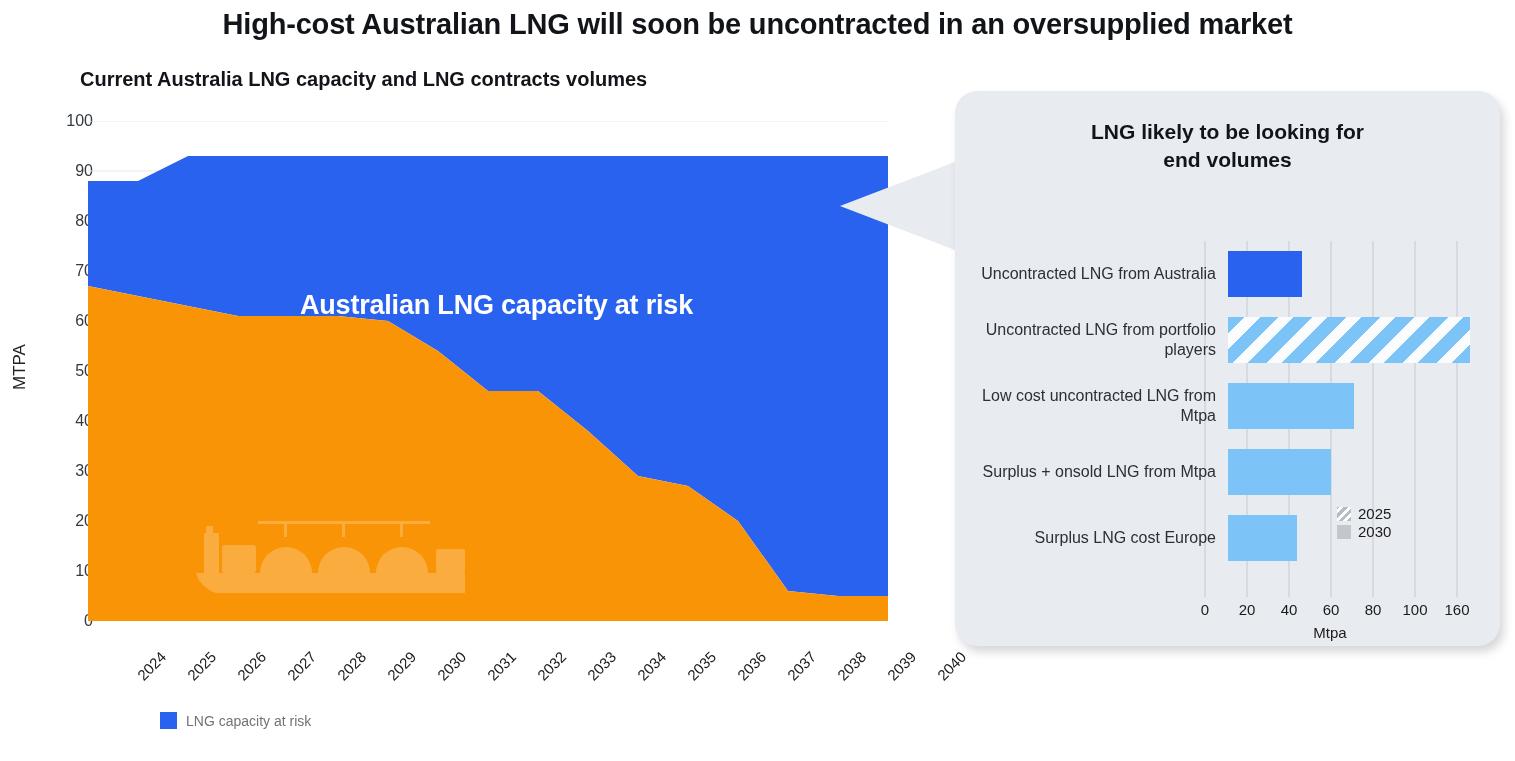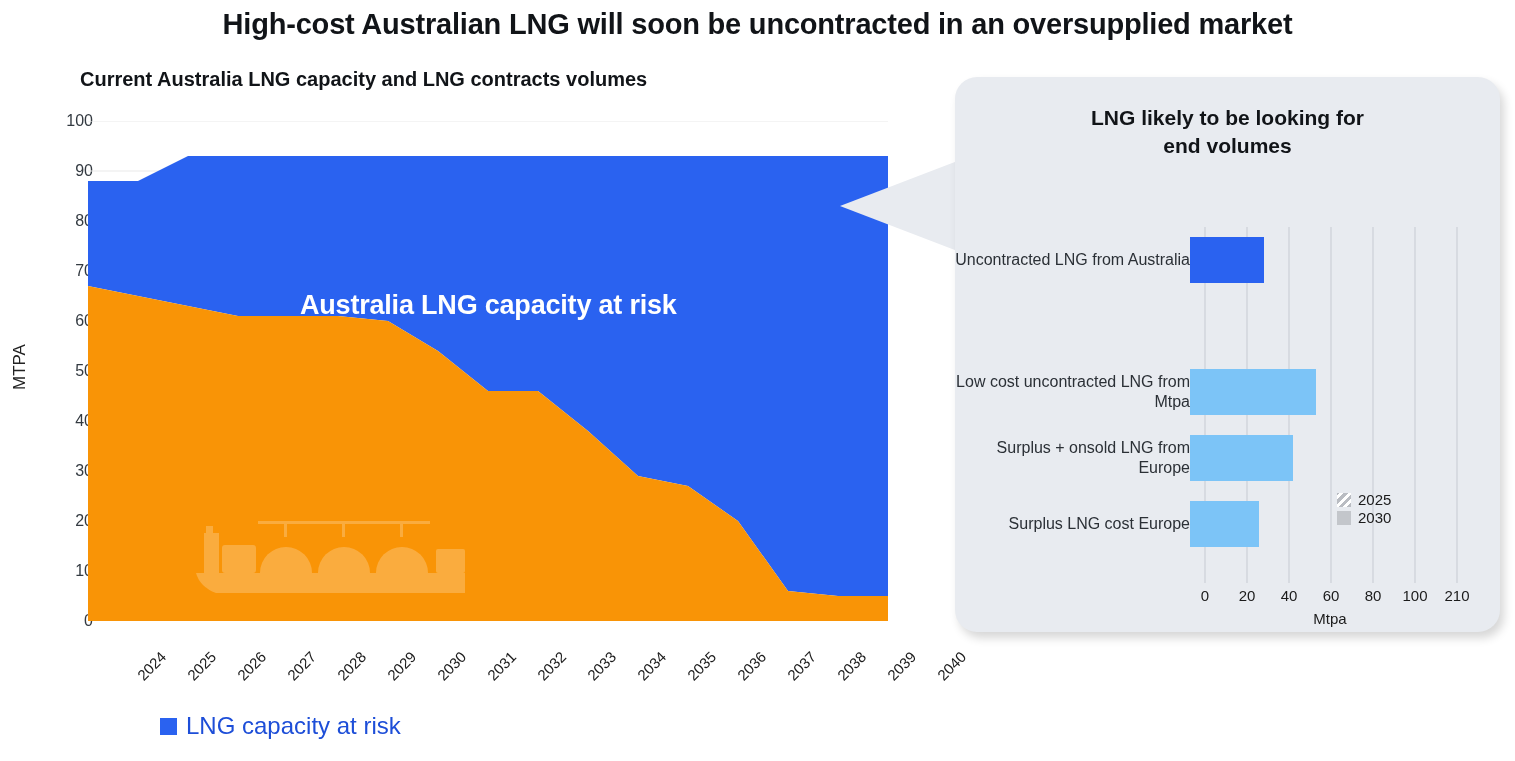--- a/index.html
+++ b/index.html
@@ -54,25 +54,25 @@
     letter-spacing:-0.2px;
   }
 
   
   #area-legend {
     position:absolute; left:160px; top:712px;
     display:flex; align-items:center; gap:46px;
   }
   .lg-item { display:flex; align-items:center; gap:9px; }
   .lg-swatch { width:17px; height:17px; }
-  .lg-text { font-size:24px; color:#1d4ed8; }
+  .lg-text { font-size:14px; color:#737373; }
 
   
   #callout-panel {
-    position:absolute; left:955px; top:77px;
+    position:absolute; left:955px; top:91px;
     width:545px; height:555px;
     background:#e8ebf0;
     border-radius:22px;
     box-shadow:4px 6px 10px rgba(0,0,0,0.16);
   }
   #callout-tail {
     position:absolute; left:840px; top:160px;
     width:120px; height:92px;
   }
   #callout-title {
@@ -82,21 +82,21 @@
     line-height:1.32;
   }
 
   
   #bar-chart { position:absolute; left:0; top:150px; width:545px; height:400px; }
   .bar-row {
     position:absolute; left:0; width:545px; height:66px;
     display:flex; align-items:center;
   }
   .bar-label {
-    width:235px; 
+    width:273px; padding-right:12px;
     text-align:right; font-size:16px; color:#2b3036;
     line-height:1.25;
   }
   .bar-track { position:relative; width:256px; height:46px; }
   .bar-fill { position:absolute; left:0; top:0; height:46px; }
   .bar-solid-dark { background:#2a62f0; }
   .bar-solid-light { background:#7cc4f7; }
   .bar-hatch {
     background:repeating-linear-gradient(-45deg,
       #7cc4f7 0px, #7cc4f7 13px,
@@ -210,21 +210,21 @@
     <div class="xtick" style="left:486px">2033</div>
     <div class="xtick" style="left:536px">2034</div>
     <div class="xtick" style="left:586px">2035</div>
     <div class="xtick" style="left:636px">2036</div>
     <div class="xtick" style="left:686px">2037</div>
     <div class="xtick" style="left:736px">2038</div>
     <div class="xtick" style="left:786px">2039</div>
     <div class="xtick" style="left:836px">2040</div>
   </div>
 
-  <div id="area-overlay-label">Australia LNG capacity at risk</div>
+  <div id="area-overlay-label">Australian LNG capacity at risk</div>
 </div>
 
 <div id="area-legend">
   <div class="lg-item">
     <span class="lg-swatch" style="background:#2a62f0"></span>
     <span class="lg-text">LNG capacity at risk</span>
   </div>
 </div>
 
 <svg id="callout-tail" width="120" height="92" viewBox="0 0 120 92">
@@ -252,30 +252,36 @@
       </g>
     </svg>
 
     <div class="bar-row" style="top:0px">
       <div class="bar-label">Uncontracted LNG from Australia</div>
       <div class="bar-track">
         <div class="bar-fill bar-solid-dark" style="width:74px"></div>
       </div>
     </div>
 
+    <div class="bar-row" style="top:66px">
+      <div class="bar-label">Uncontracted LNG from portfolio players</div>
+      <div class="bar-track">
+        <div class="bar-fill bar-hatch" style="width:242px"></div>
+      </div>
+    </div>
 
     <div class="bar-row" style="top:132px">
       <div class="bar-label">Low cost uncontracted LNG from Mtpa</div>
       <div class="bar-track">
         <div class="bar-fill bar-solid-light" style="width:126px"></div>
       </div>
     </div>
 
     <div class="bar-row" style="top:198px">
-      <div class="bar-label">Surplus + onsold LNG from Europe</div>
+      <div class="bar-label">Surplus + onsold LNG from Mtpa</div>
       <div class="bar-track">
         <div class="bar-fill bar-solid-light" style="width:103px"></div>
       </div>
     </div>
 
     <div class="bar-row" style="top:264px">
       <div class="bar-label">Surplus LNG cost Europe</div>
       <div class="bar-track">
         <div class="bar-fill bar-solid-light" style="width:69px"></div>
       </div>
@@ -291,17 +297,17 @@
         <span>2030</span>
       </div>
     </div>
 
     <div class="bar-xtick" style="left:250px">0</div>
     <div class="bar-xtick" style="left:292px">20</div>
     <div class="bar-xtick" style="left:334px">40</div>
     <div class="bar-xtick" style="left:376px">60</div>
     <div class="bar-xtick" style="left:418px">80</div>
     <div class="bar-xtick" style="left:460px">100</div>
-    <div class="bar-xtick" style="left:502px">210</div>
+    <div class="bar-xtick" style="left:502px">160</div>
 
     <div id="bar-axis-label">Mtpa</div>
   </div>
 </div>
 
 </body></html>

